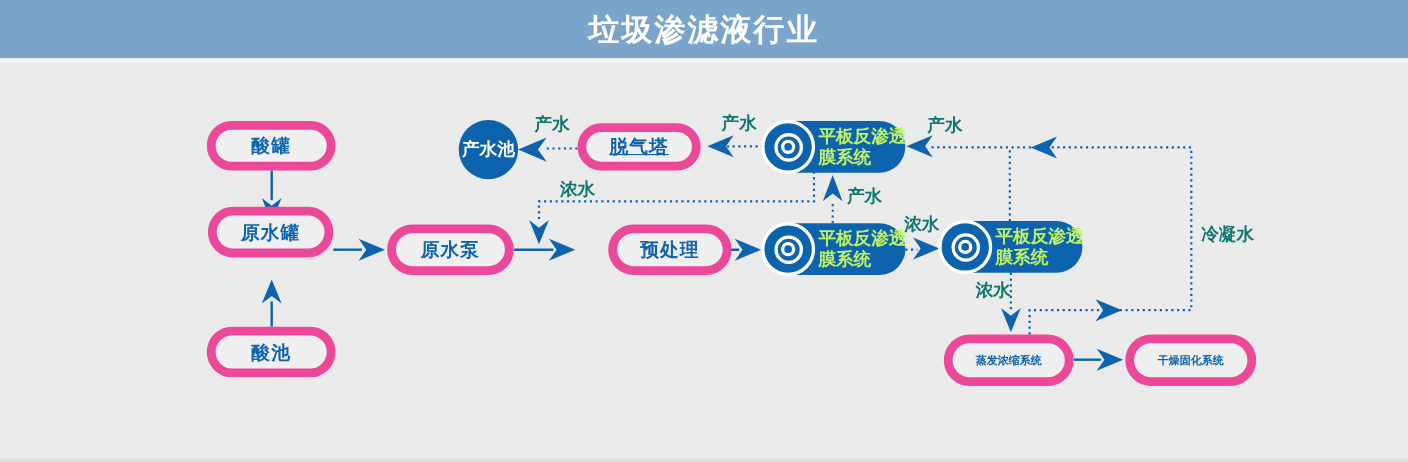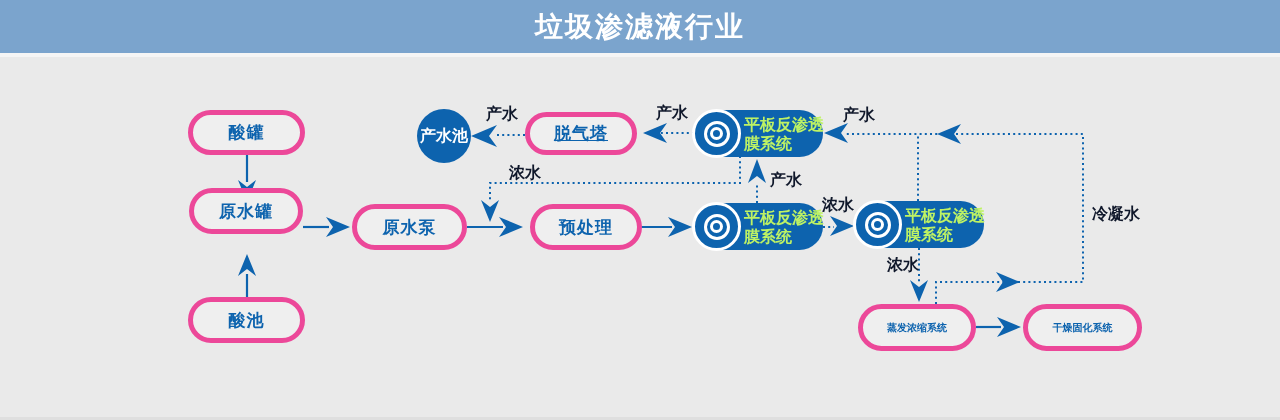--- a/index.html
+++ b/index.html
@@ -17,21 +17,21 @@
   .lines{position:absolute;left:0;top:0;width:1280px;height:420px;}
   .lines path{fill:none;stroke:#0d63ae;}
   .lines .solid{stroke-width:2.2;}
   .lines .dotted{stroke-width:2;stroke-dasharray:2 3.2;}
   .lines polygon{fill:#0d63ae;stroke:none;}
   .pill{
     position:absolute;box-sizing:border-box;border-radius:27px;
     display:flex;align-items:center;justify-content:center;white-space:nowrap;
   }
   .pill.outline{
-    background:#efefef;border:5px solid #ec4899;color:#0d63ae;
+    background:#efefef;border:8px solid #ec4899;color:#0d63ae;
     font-weight:bold;font-size:17px;letter-spacing:1px;
   }
   .pill.outline.small-text{font-size:10px;letter-spacing:0;}
   .pill.solid-blue{background:#0d63ae;color:#ffffff;justify-content:flex-start;}
   .circle-node{
     position:absolute;box-sizing:border-box;border-radius:50%;background:#0d63ae;
     color:#ffffff;font-weight:bold;font-size:16px;
     display:flex;align-items:center;justify-content:center;white-space:nowrap;
   }
   .ro-badge{
@@ -39,21 +39,21 @@
     border-radius:50%;background:#0d63ae;border:3px solid #ffffff;
     display:flex;align-items:center;justify-content:center;
   }
   .ring-outer{
     box-sizing:border-box;width:26px;height:26px;border:3px solid #ffffff;border-radius:50%;
     display:flex;align-items:center;justify-content:center;
   }
   .ring-inner{box-sizing:border-box;width:13px;height:13px;border:3.5px solid #ffffff;border-radius:50%;}
   .ro-text{color:#bef264;font-weight:bold;font-size:16px;line-height:19px;margin-left:3px;}
   .flow-label{
-    position:absolute;color:#0f172a;font-weight:bold;font-size:16px;white-space:nowrap;line-height:16px;
+    position:absolute;color:#0f766e;font-weight:bold;font-size:16px;white-space:nowrap;line-height:16px;
   }
 </style>
 </head>
 <body>
 
 <div class="stage">
 
   <div class="header">
     <span class="header-title">垃圾渗滤液行业</span>
   </div>
@@ -119,21 +119,21 @@
   </div>
 
   <div class="pill outline" style="left:188px;top:297px;width:117px;height:46px;">
     <span>酸池</span>
   </div>
 
   <div class="pill outline" style="left:352px;top:204px;width:115px;height:46px;">
     <span>原水泵</span>
   </div>
 
-  <div class="pill outline" style="left:530px;top:204px;width:112px;height:46px;">
+  <div class="pill outline" style="left:553px;top:204px;width:112px;height:46px;">
     <span>预处理</span>
   </div>
 
   <div class="pill outline" style="left:525px;top:112px;width:112px;height:43px;text-decoration:underline;">
     <span>脱气塔</span>
   </div>
 
   <div class="pill outline small-text" style="left:858px;top:304px;width:118px;height:47px;">
     <span>蒸发浓缩系统</span>
   </div>

